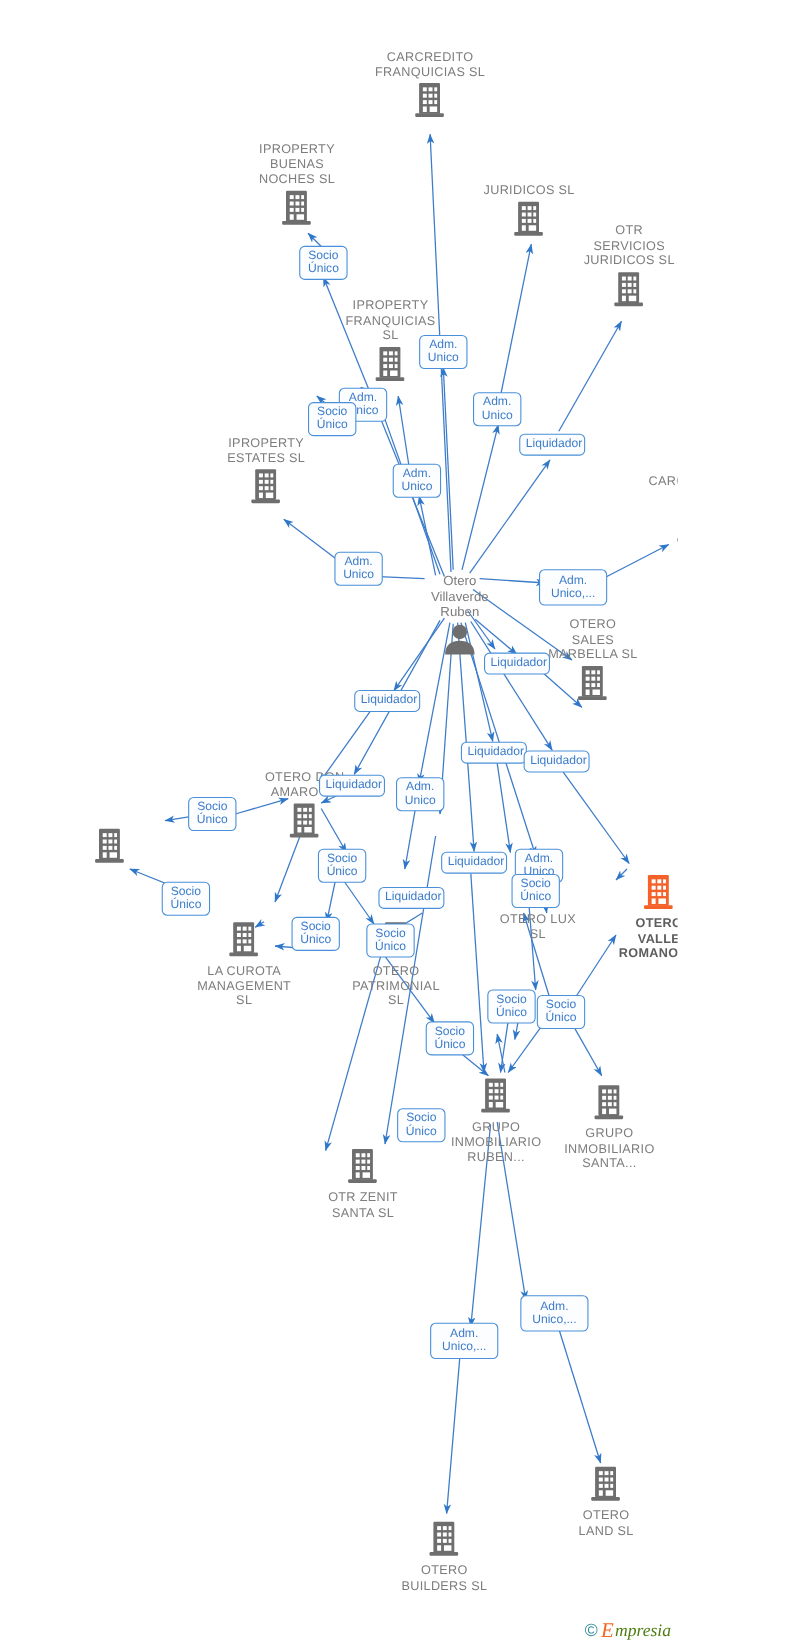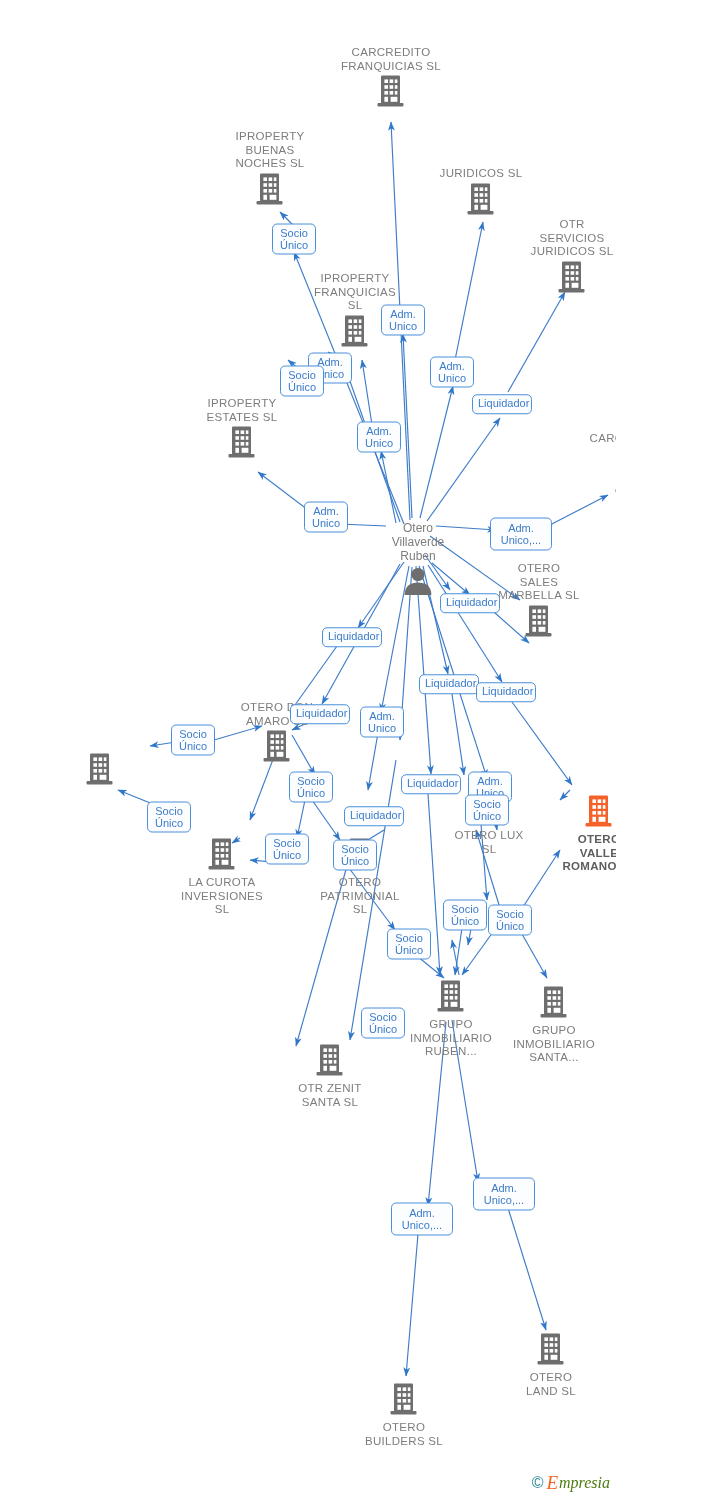--- a/index.html
+++ b/index.html
@@ -180,21 +180,21 @@
               <rect x="13.6" y="11.2" width="3.6" height="3.6"></rect>
               <rect x="18.8" y="11.2" width="2.6" height="3.6"></rect>
               <rect x="8.4" y="17" width="3.6" height="3.6"></rect>
               <rect x="13.6" y="17" width="3.6" height="3.6"></rect>
               <rect x="18.8" y="17" width="2.6" height="3.6"></rect>
               <rect x="8.4" y="22.8" width="3.6" height="5"></rect>
               <rect x="14.6" y="22.8" width="6.8" height="5"></rect>
             </g>
           </svg></span>
       </div>
-      <div class="node above" style="left: 572px; top: 218px; transform: translate(-50%, 0px);">
+      <div class="node above" style="left: 572px; top: 204px; transform: translate(-50%, 0px);">
         <span class="cap">OTR
 SERVICIOS
 JURIDICOS  SL</span>
         <span class="ico"><svg width="30" height="34" viewBox="0 0 30 34">
             <g fill="#6e6e6e">
               <rect x="5" y="1.5" width="19" height="28" rx="1"></rect>
               <rect x="1.5" y="29" width="26" height="3.4" rx="1"></rect>
             </g>
             <g fill="#ffffff">
               <rect x="8.4" y="5.4" width="3.6" height="3.6"></rect>
@@ -363,21 +363,21 @@
               <rect x="13.6" y="11.2" width="3.6" height="3.6"></rect>
               <rect x="18.8" y="11.2" width="2.6" height="3.6"></rect>
               <rect x="8.4" y="17" width="3.6" height="3.6"></rect>
               <rect x="13.6" y="17" width="3.6" height="3.6"></rect>
               <rect x="18.8" y="17" width="2.6" height="3.6"></rect>
               <rect x="8.4" y="22.8" width="3.6" height="5"></rect>
               <rect x="14.6" y="22.8" width="6.8" height="5"></rect>
             </g>
           </svg></span>
         <span class="cap">LA CUROTA
-INVERSIONES
+MANAGEMENT
 SL</span>
       </div>
       <div class="node below" style="left: 360px; top: 837px; transform: translate(-50%, 0px);">
         <span class="ico"><svg width="30" height="34" viewBox="0 0 30 34">
             <g fill="#6e6e6e">
               <rect x="5" y="1.5" width="19" height="28" rx="1"></rect>
               <rect x="1.5" y="29" width="26" height="3.4" rx="1"></rect>
             </g>
             <g fill="#ffffff">
               <rect x="8.4" y="5.4" width="3.6" height="3.6"></rect>

